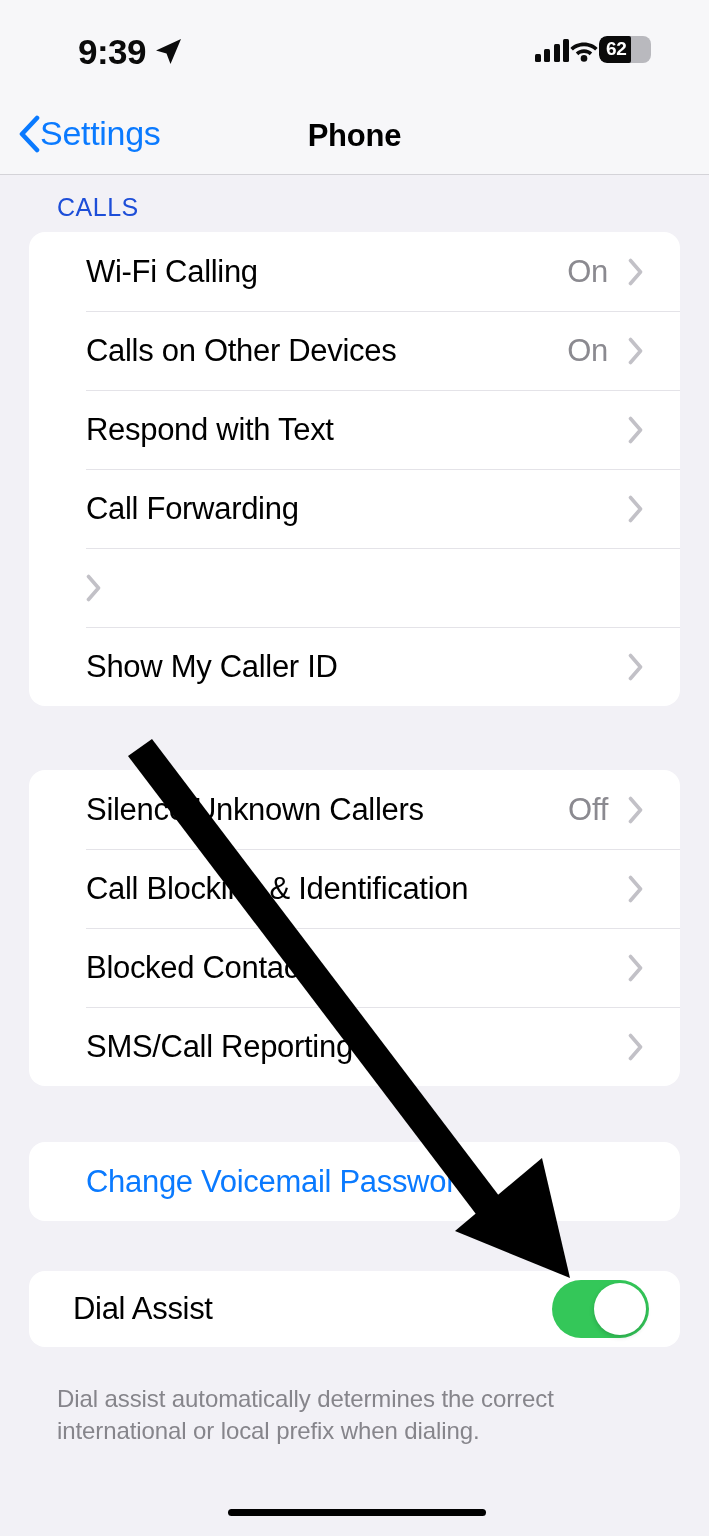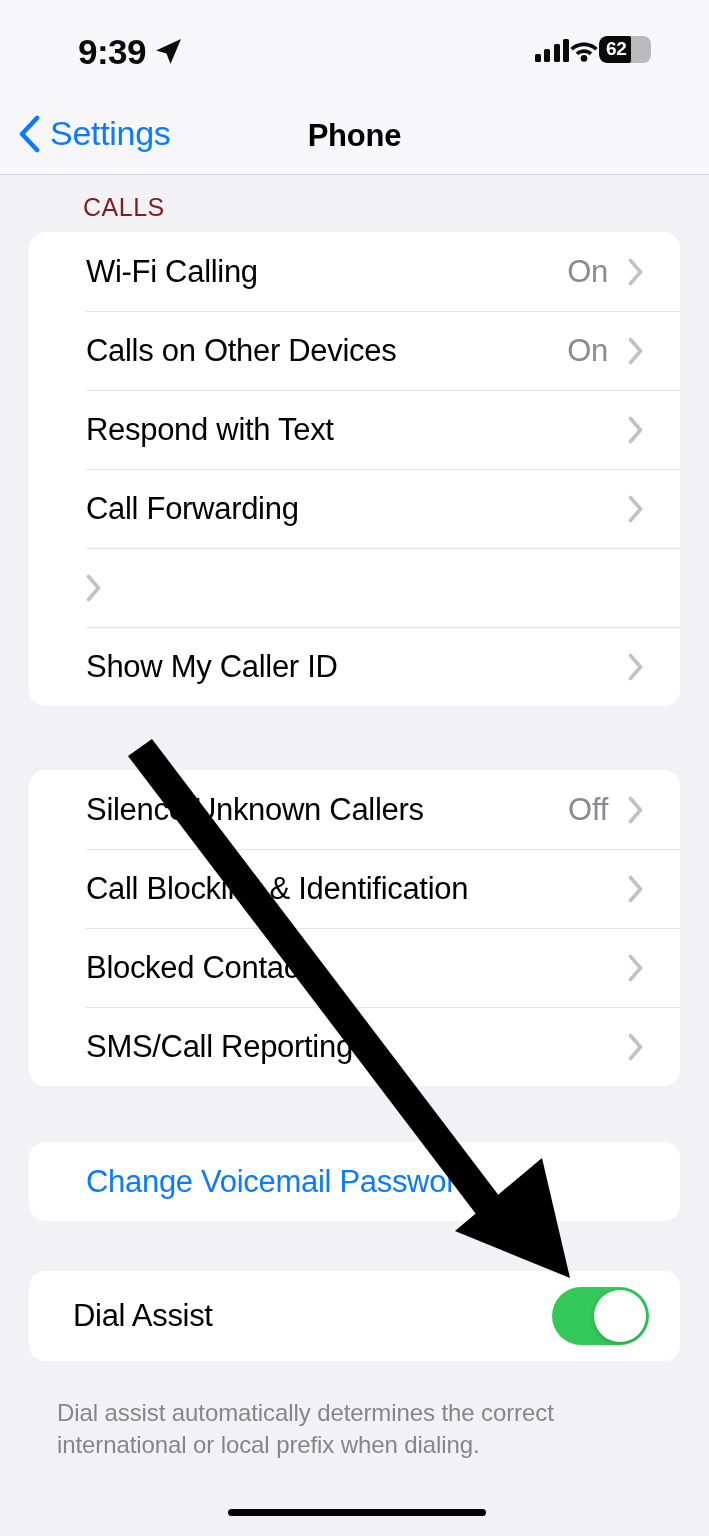--- a/index.html
+++ b/index.html
@@ -102,21 +102,20 @@
     background: #F7F7F9;
     border-bottom: 1px solid #D4D3D8;
     z-index: 5;
   }
   .back-btn {
     position: absolute;
     left: 18px;
     top: 14px;
     display: flex;
     align-items: center;
-    gap: 10px;
     cursor: pointer;
   }
   .back-chevron { width: 22px; height: 38px; }
   .back-label {
     font-size: 34px;
     color: #0A7AFF;
     letter-spacing: -0.3px;
   }
   .nav-title {
     position: absolute;
@@ -132,23 +131,23 @@
 
   
   .content {
     position: absolute;
     top: 175px; left: 0;
     width: 709px;
     height: 1361px;
     background: #F2F1F6;
   }
   .section-header {
-    padding: 18px 0 10px 83px;
+    padding: 18px 0 10px 57px;
     font-size: 25px;
-    color: #7f1d1d;
+    color: #1d4ed8;
     letter-spacing: 0.5px;
   }
   .card {
     margin: 0 29px;
     background: #ffffff;
     border-radius: 16px;
     overflow: hidden;
   }
   .row {
     position: relative;
@@ -184,21 +183,21 @@
     width: 16px;
     height: 28px;
     margin-right: 36px;
     flex: none;
   }
   .gap-sm { height: 64px; }
   .gap-md { height: 56px; }
   .gap-xs { height: 50px; }
 
   
-  .row-toggle { height: 90px; padding-left: 44px; }
+  .row-toggle { height: 76px; padding-left: 44px; }
   .toggle {
     width: 97px;
     height: 58px;
     border-radius: 29px;
     background: #34C759;
     position: relative;
     margin-right: 31px;
     flex: none;
     cursor: pointer;
   }

